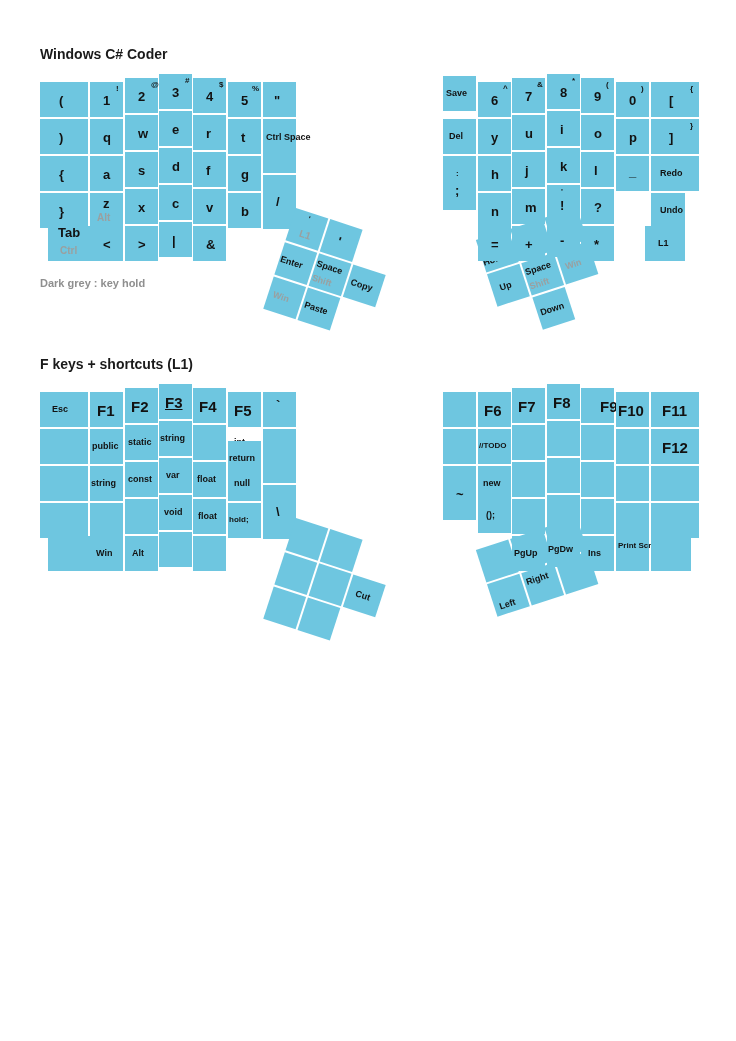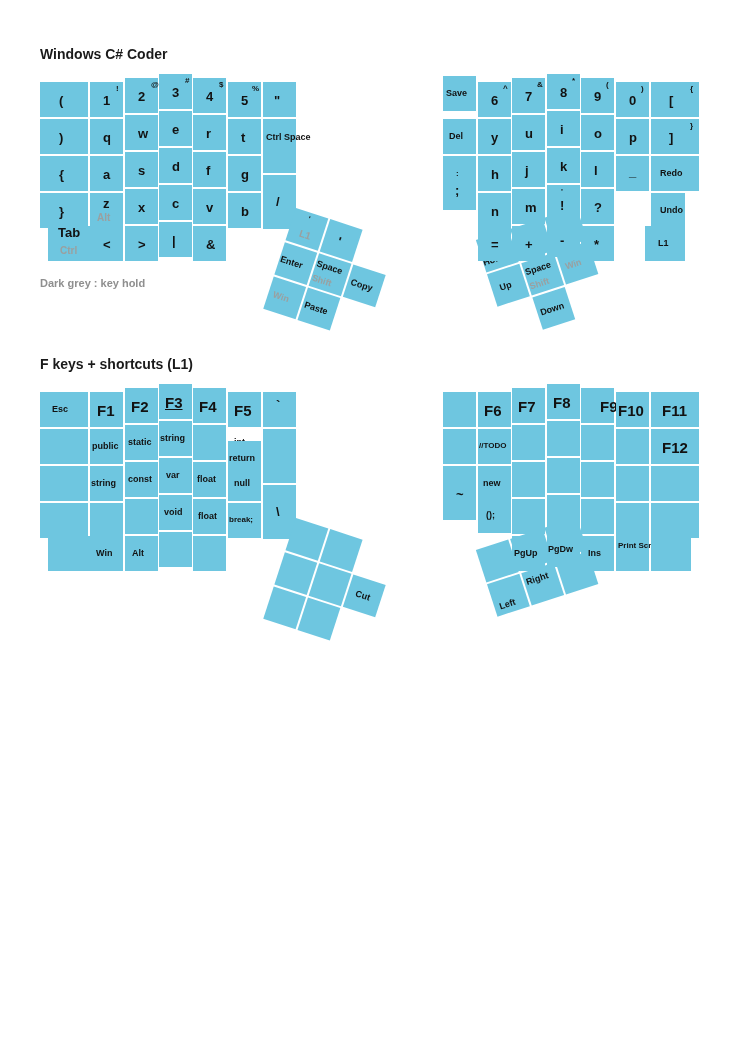--- a/index.html
+++ b/index.html
@@ -428,21 +428,21 @@
   <div class="key" style="left:228px; top:392px; width:33px; height:35px;">
     <div class="lbl fkey" style="left:6px; top:11px;">F5</div>
   </div>
   <div class="key" style="left:228px; top:441px; width:33px; height:35px;">
     <div class="lbl word" style="left:1px; top:13px;">return</div>
   </div>
   <div class="key" style="left:228px; top:466px; width:33px; height:35px;">
     <div class="lbl word" style="left:6px; top:13px;">null</div>
   </div>
   <div class="key" style="left:228px; top:503px; width:33px; height:35px;">
-    <div class="lbl wordsm" style="left:1px; top:13px;">break;</div>
+    <div class="lbl wordsm" style="left:1px; top:13px;">hold;</div>
   </div>
 
   <div class="key" style="left:263px; top:392px; width:33px; height:35px;">
     <div class="lbl main" style="left:13px; top:7px;">`</div>
   </div>
   <div class="key" style="left:263px; top:429px; width:33px; height:54px;"></div>
   <div class="key" style="left:263px; top:485px; width:33px; height:54px;">
     <div class="lbl main" style="left:13px; top:20px;">\</div>
   </div>
 

